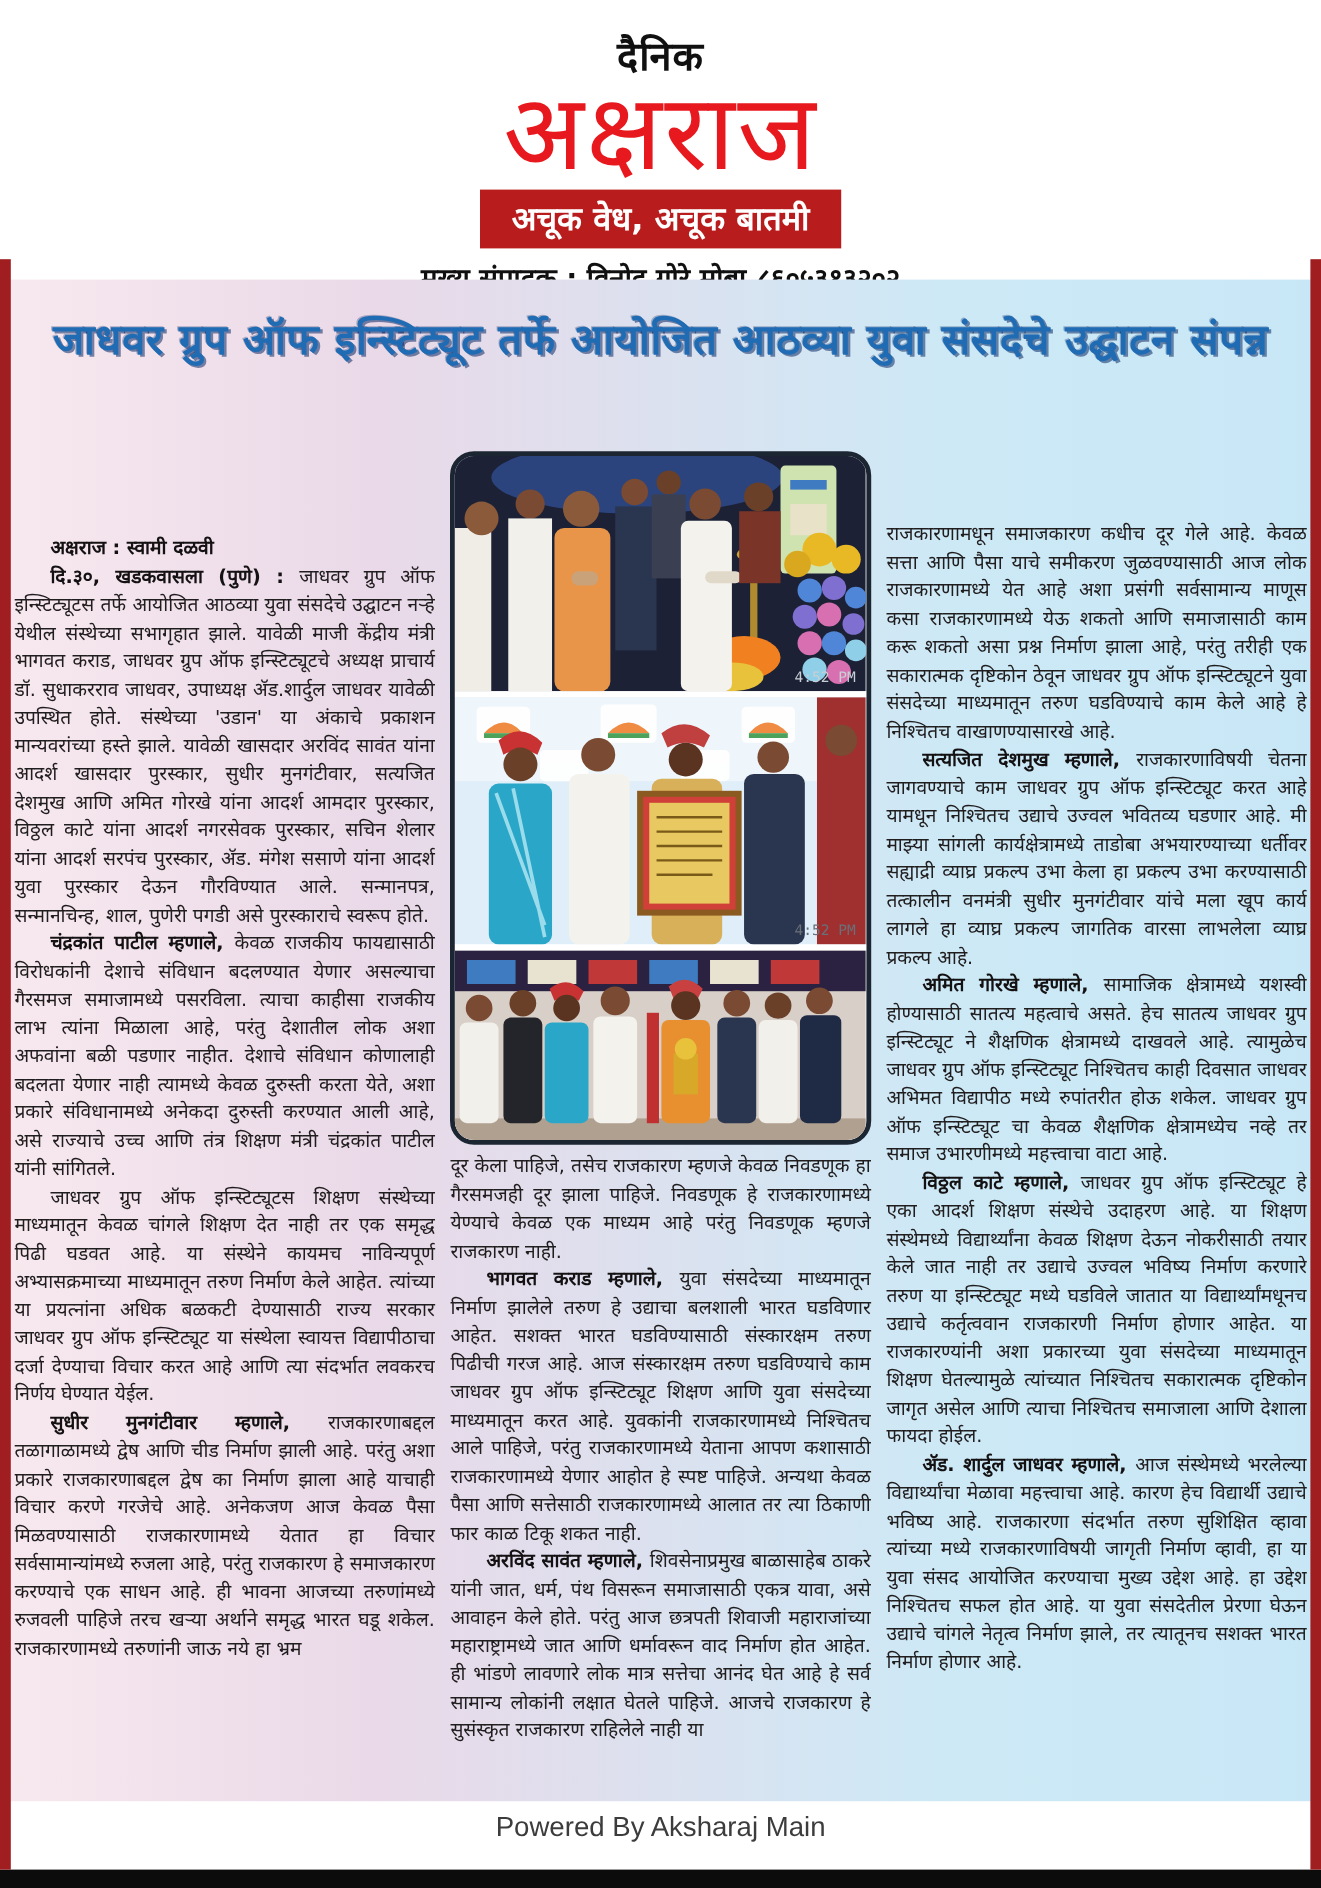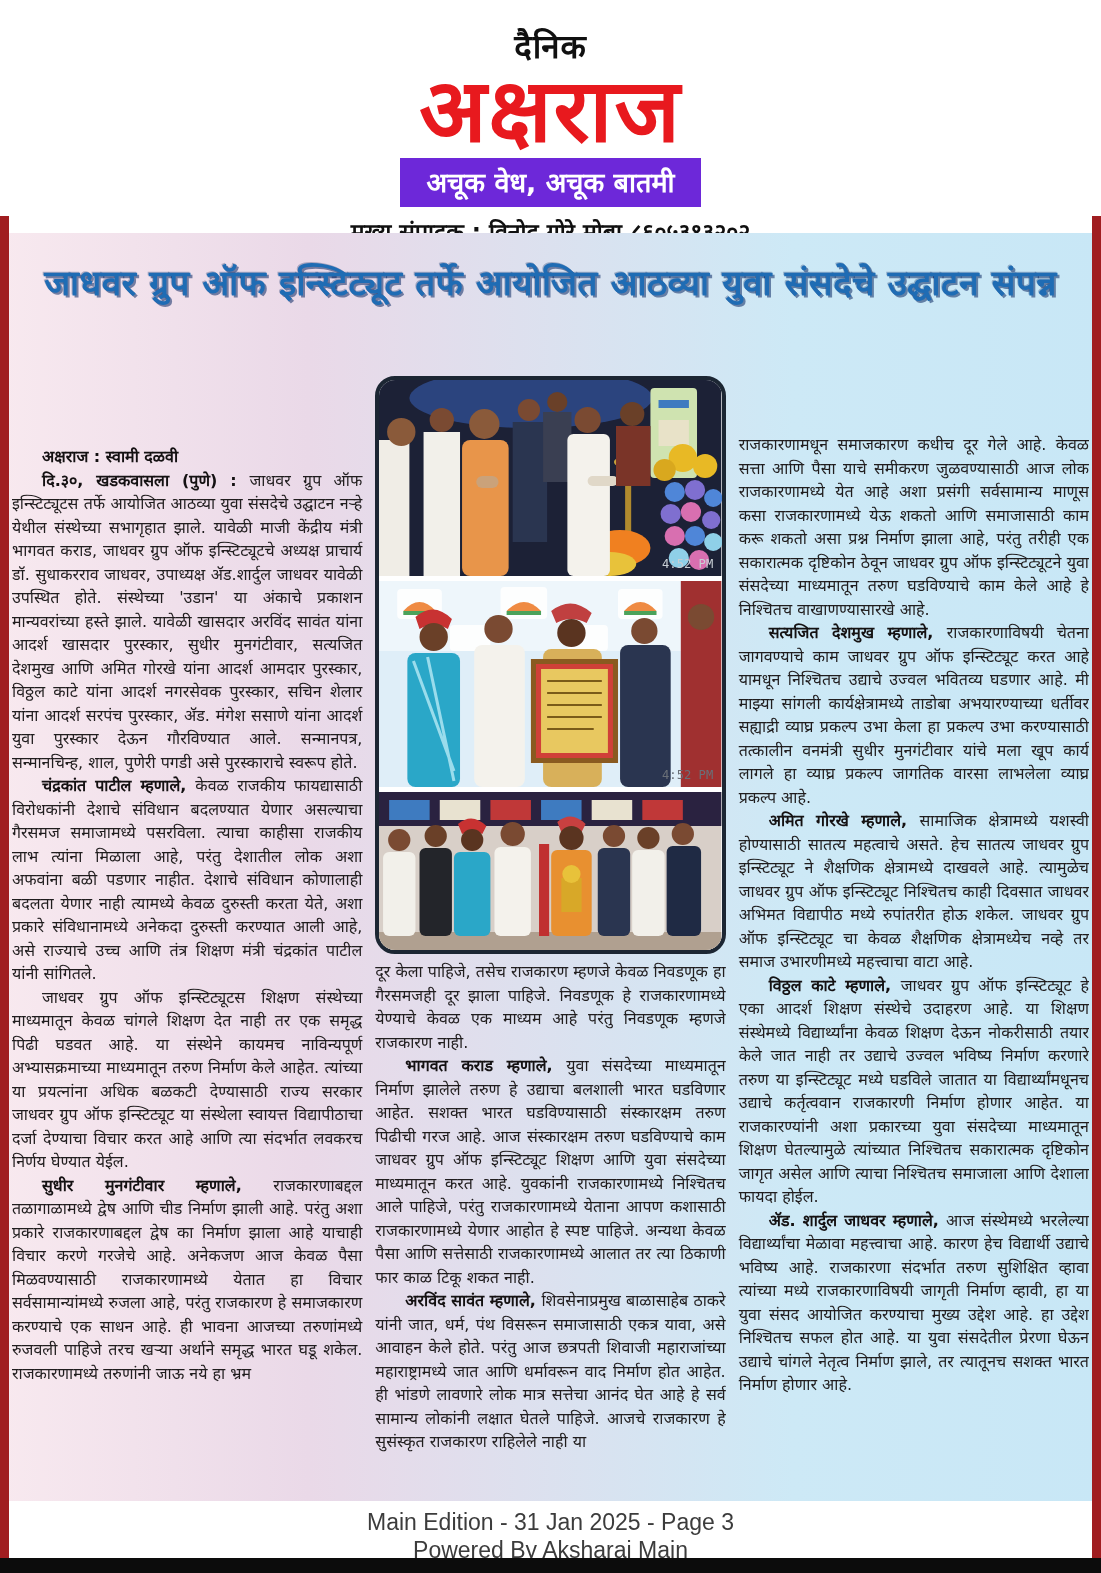--- a/index.html
+++ b/index.html
@@ -11,22 +11,22 @@
   }
   
   .strip { position:absolute; top:205px; bottom:26px; width:9px; background:#a01d20; z-index:5; }
   .strip.left { left:0; } .strip.right { right:0; }
 
   
   .masthead { height:222px; text-align:center; padding-top:12px; }
   .mast-row1 { display:flex; justify-content:center; align-items:baseline; gap:22px; }
   .daily { font-size:33px; font-weight:800; color:#101010; letter-spacing:1px; }
   .pubnote { font-size:21px; font-weight:700; color:#111; }
-  .paper-name { font-size:88px; line-height:0.98; font-weight:700; color:#e8191e; letter-spacing:2px; }
-  .tagline-box { display:inline-block; background:#6d28d9; color:#fff; font-size:27px; font-weight:800;
+  .paper-name { font-size:88px; line-height:0.98; font-weight:400; color:#e8191e; letter-spacing:2px; }
+  .tagline-box { display:inline-block; background:#b91c1c; color:#fff; font-size:27px; font-weight:800;
                  padding:5px 26px 7px; margin-top:4px; }
   .editor-line { font-size:23px; font-weight:700; color:#101010; margin-top:8px; }
 
   
   .article-frame {
     position:relative; height:1268px;
     background:linear-gradient(90deg,#f8e9ef 0%,#ead9e8 28%,#cde9f6 72%,#c8e7f6 100%);
     padding:0 12px;
   }
   .headline {
@@ -233,17 +233,16 @@
         <p class="para"><b>सत्यजित देशमुख म्हणाले, </b><span>राजकारणाविषयी चेतना जागवण्याचे काम जाधवर ग्रुप ऑफ इन्स्टिट्यूट करत आहे यामधून निश्चितच उद्याचे उज्वल भवितव्य घडणार आहे. मी माझ्या सांगली कार्यक्षेत्रामध्ये ताडोबा अभयारण्याच्या धर्तीवर सह्याद्री व्याघ्र प्रकल्प उभा केला हा प्रकल्प उभा करण्यासाठी तत्कालीन वनमंत्री सुधीर मुनगंटीवार यांचे मला खूप कार्य लागले हा व्याघ्र प्रकल्प जागतिक वारसा लाभलेला व्याघ्र प्रकल्प आहे.</span></p>
         <p class="para"><b>अमित गोरखे म्हणाले, </b><span>सामाजिक क्षेत्रामध्ये यशस्वी होण्यासाठी सातत्य महत्वाचे असते. हेच सातत्य जाधवर ग्रुप इन्स्टिट्यूट ने शैक्षणिक क्षेत्रामध्ये दाखवले आहे. त्यामुळेच जाधवर ग्रुप ऑफ इन्स्टिट्यूट निश्चितच काही दिवसात जाधवर अभिमत विद्यापीठ मध्ये रुपांतरीत होऊ शकेल. जाधवर ग्रुप ऑफ इन्स्टिट्यूट चा केवळ शैक्षणिक क्षेत्रामध्येच नव्हे तर समाज उभारणीमध्ये महत्त्वाचा वाटा आहे.</span></p>
         <p class="para"><b>विठ्ठल काटे म्हणाले, </b><span>जाधवर ग्रुप ऑफ इन्स्टिट्यूट हे एका आदर्श शिक्षण संस्थेचे उदाहरण आहे. या शिक्षण संस्थेमध्ये विद्यार्थ्यांना केवळ शिक्षण देऊन नोकरीसाठी तयार केले जात नाही तर उद्याचे उज्वल भविष्य निर्माण करणारे तरुण या इन्स्टिट्यूट मध्ये घडविले जातात या विद्यार्थ्यांमधूनच उद्याचे कर्तृत्ववान राजकारणी निर्माण होणार आहेत. या राजकारण्यांनी अशा प्रकारच्या युवा संसदेच्या माध्यमातून शिक्षण घेतल्यामुळे त्यांच्यात निश्चितच सकारात्मक दृष्टिकोन जागृत असेल आणि त्याचा निश्चितच समाजाला आणि देशाला फायदा होईल.</span></p>
         <p class="para"><b>ॲड. शार्दुल जाधवर म्हणाले, </b><span>आज संस्थेमध्ये भरलेल्या विद्यार्थ्यांचा मेळावा महत्त्वाचा आहे. कारण हेच विद्यार्थी उद्याचे भविष्य आहे. राजकारणा संदर्भात तरुण सुशिक्षित व्हावा त्यांच्या मध्ये राजकारणाविषयी जागृती निर्माण व्हावी, हा या युवा संसद आयोजित करण्याचा मुख्य उद्देश आहे. हा उद्देश निश्चितच सफल होत आहे. या युवा संसदेतील प्रेरणा घेऊन उद्याचे चांगले नेतृत्व निर्माण झाले, तर त्यातूनच सशक्त भारत निर्माण होणार आहे.</span></p>
       </div>
 
     </div>
   </div>
 
   <div class="footer">
-    <div class="footer-line">Main Edition - 31 Jan 2025 - Page 3</div>
     <div class="footer-line">Powered By Aksharaj Main</div>
   </div>
   <div class="bottom-bar"></div>
 </div>
 
 </body></html>

